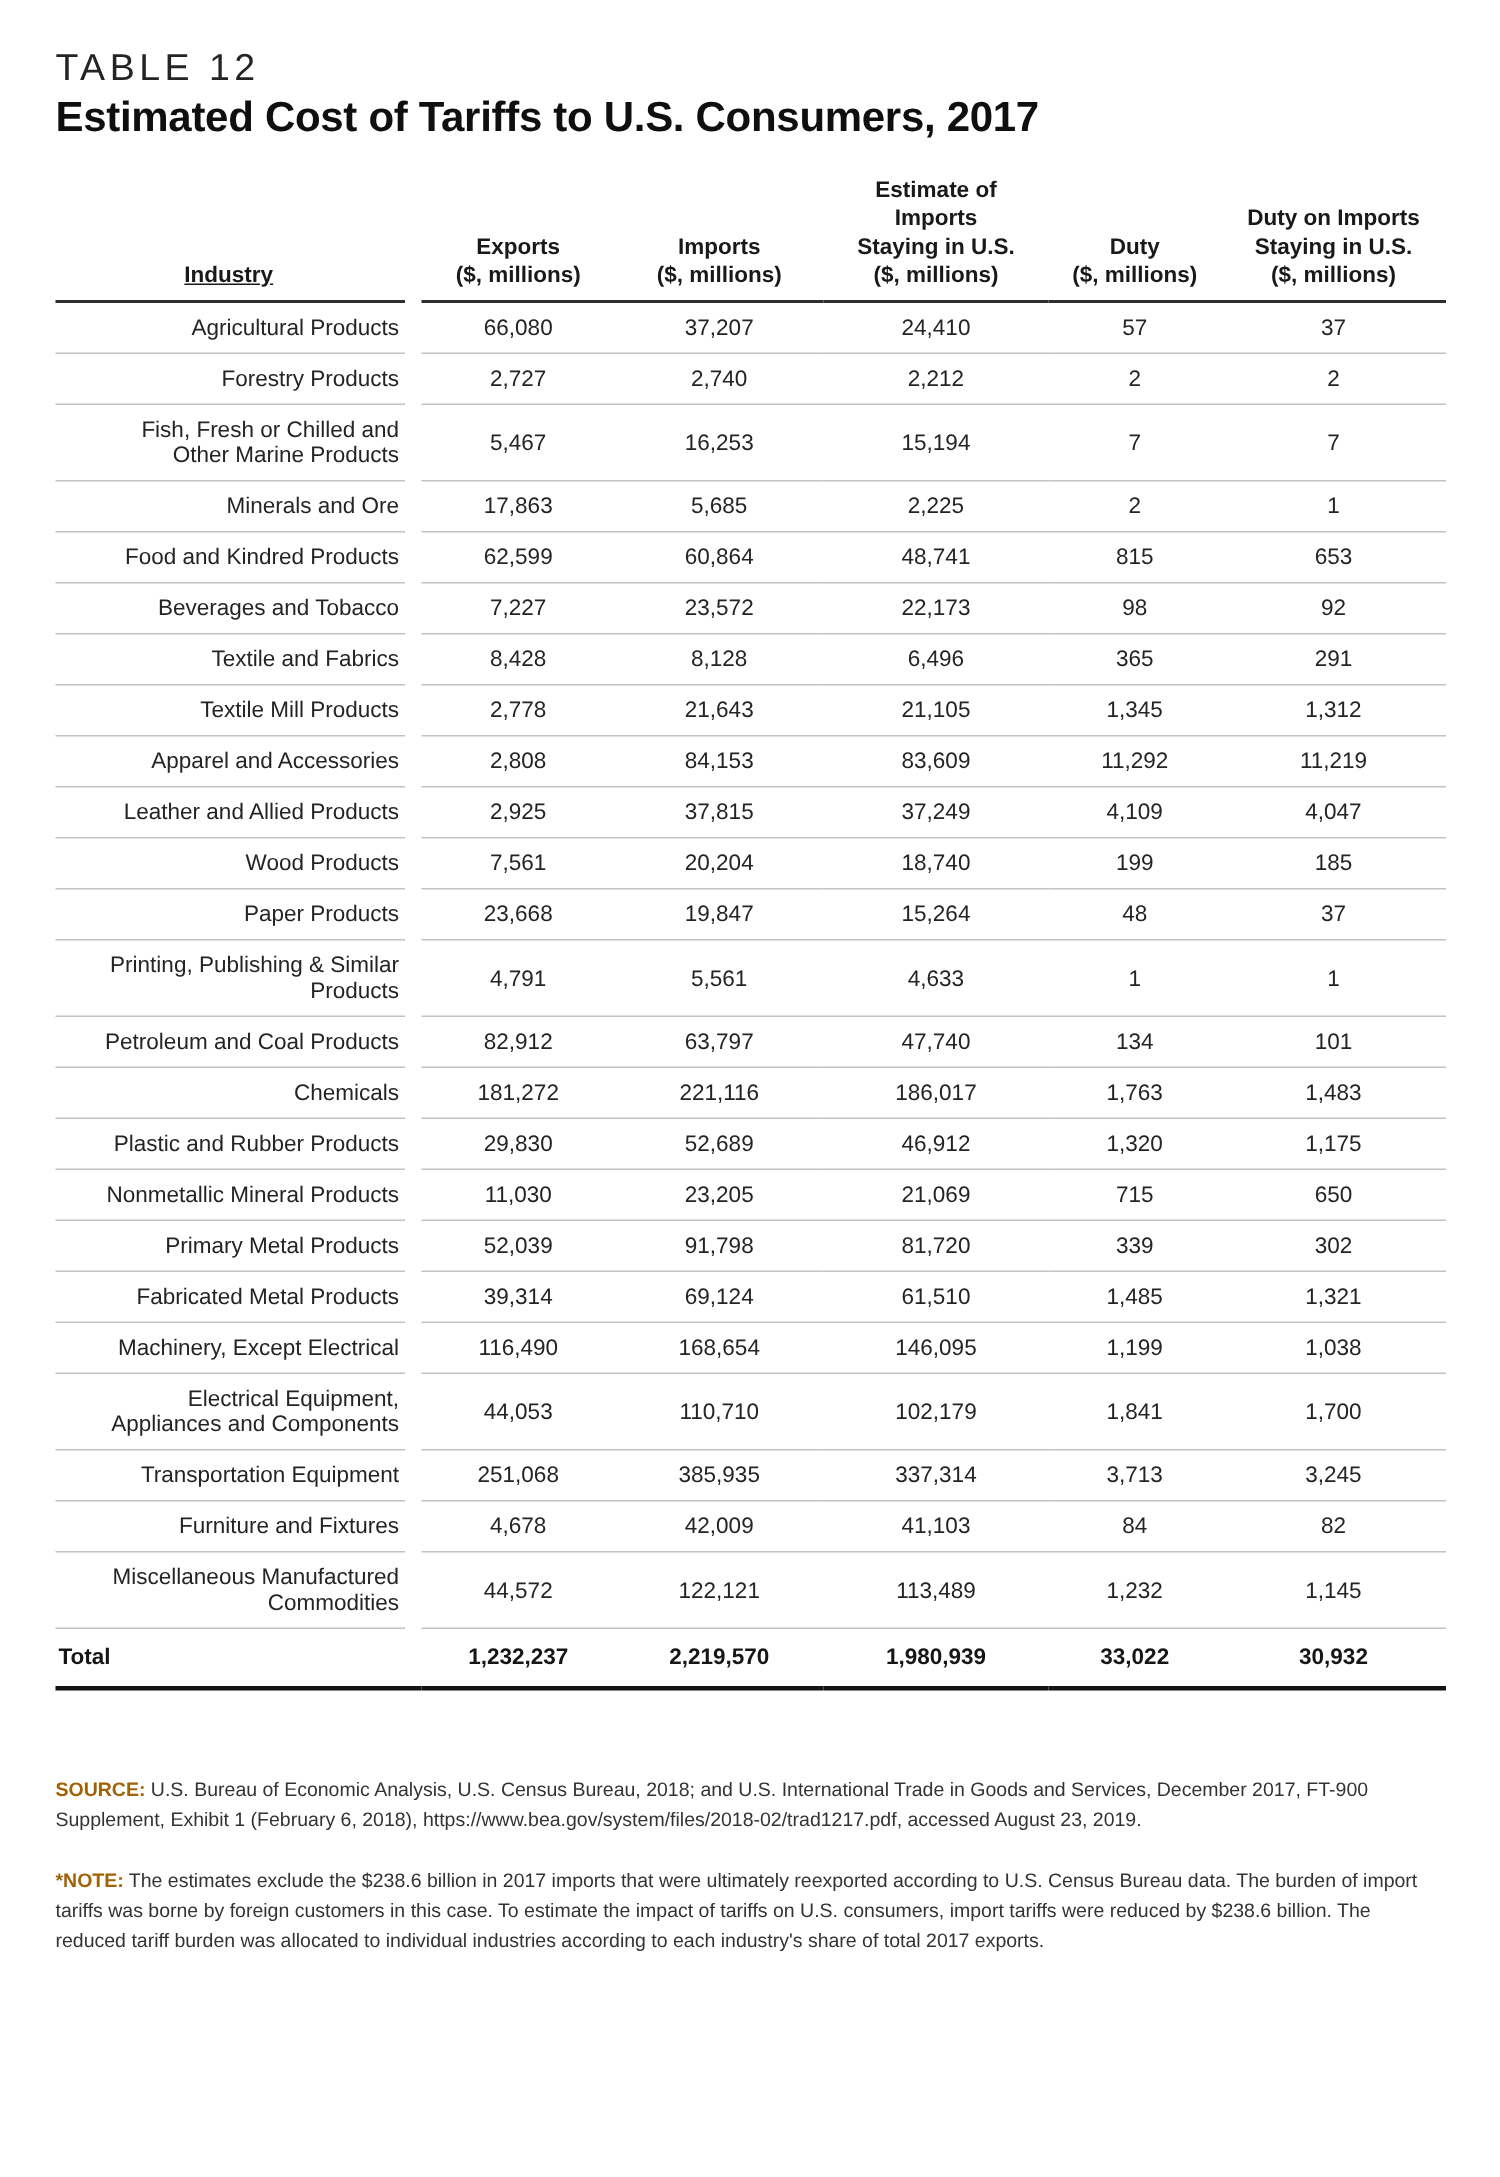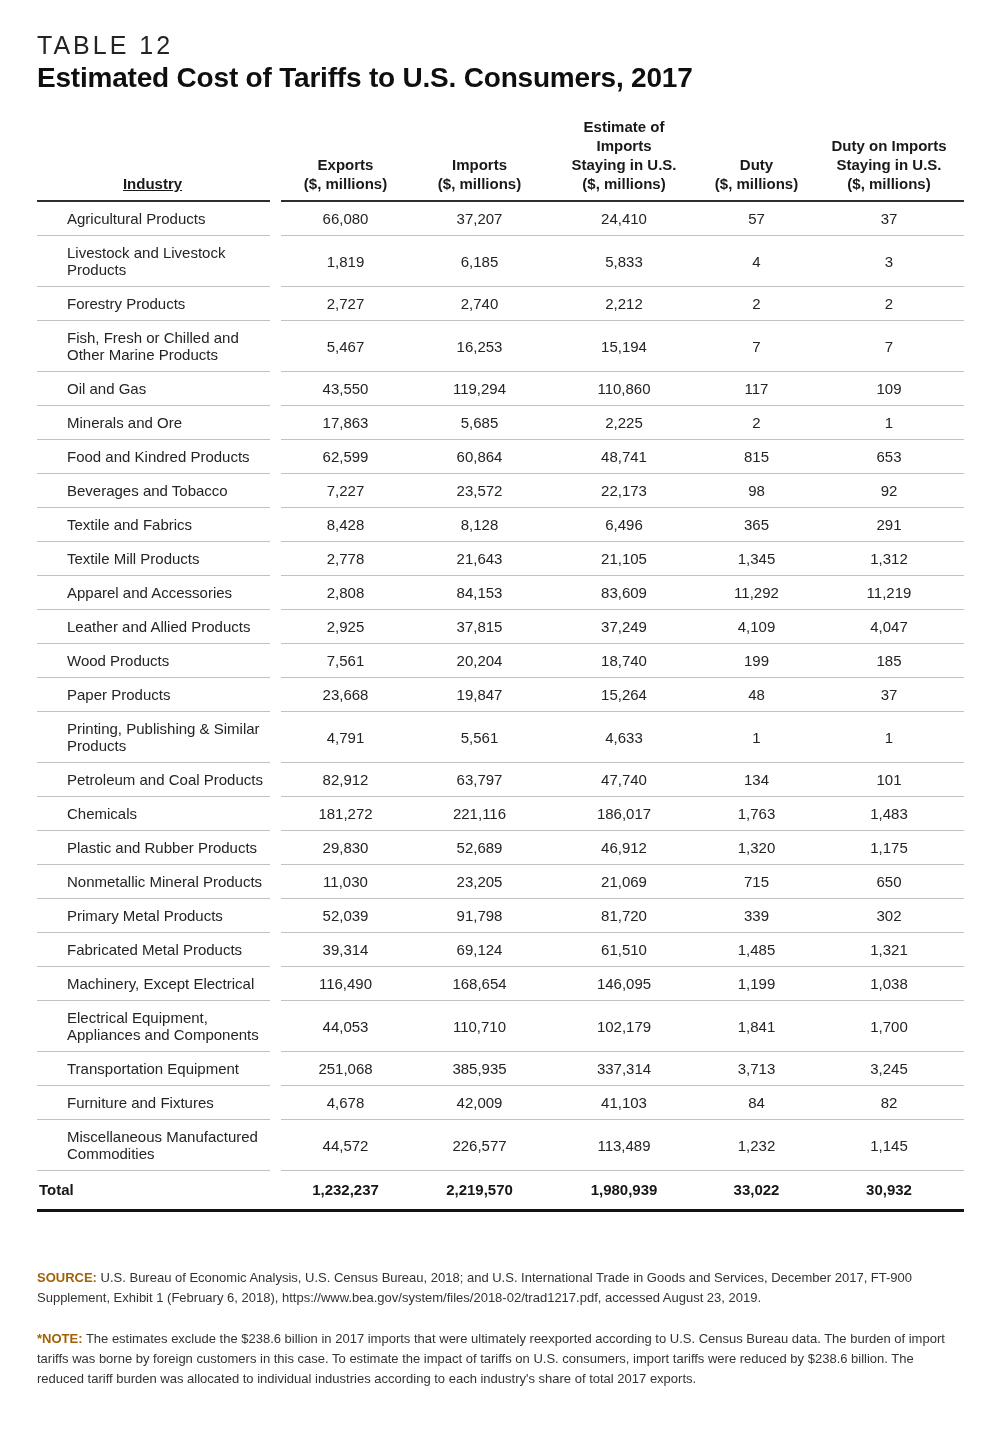--- a/index.html
+++ b/index.html
@@ -61,20 +61,21 @@
   thead th.spacer-head { border-bottom: none; padding: 0; }
 
   tbody td {
     line-height: 17px;
     padding: 8px 2px;
     border-bottom: 1px solid #c2c2c2;
     vertical-align: middle;
     color: #242424;
   }
   tbody td.industry-cell {
+    text-align: right;
     padding: 8px 4px 8px 30px;
   }
   tbody td.num-cell { text-align: center; }
   tbody td.spacer-cell, tfoot td.spacer-cell { border-bottom: none; padding: 0; }
 
   tfoot td {
     font-weight: 700;
     line-height: 17px;
     padding: 10px 2px 11px 2px;
     border-bottom: 3px solid #131313 !important;
@@ -134,56 +135,38 @@
   <tr>
         <td class="industry-cell">Agricultural Products</td>
         <td class="spacer-cell"></td>
         <td class="num-cell">66,080</td>
         <td class="num-cell">37,207</td>
         <td class="num-cell">24,410</td>
         <td class="num-cell">57</td>
         <td class="num-cell">37</td>
       </tr>
       <tr>
-        <td class="industry-cell">Livestock and Livestock Products</td>
-        <td class="spacer-cell"></td>
-        <td class="num-cell">1,819</td>
-        <td class="num-cell">6,185</td>
-        <td class="num-cell">5,833</td>
-        <td class="num-cell">4</td>
-        <td class="num-cell">3</td>
-      </tr>
-      <tr>
         <td class="industry-cell">Forestry Products</td>
         <td class="spacer-cell"></td>
         <td class="num-cell">2,727</td>
         <td class="num-cell">2,740</td>
         <td class="num-cell">2,212</td>
         <td class="num-cell">2</td>
         <td class="num-cell">2</td>
       </tr>
       <tr>
         <td class="industry-cell">Fish, Fresh or Chilled and Other Marine Products</td>
         <td class="spacer-cell"></td>
         <td class="num-cell">5,467</td>
         <td class="num-cell">16,253</td>
         <td class="num-cell">15,194</td>
         <td class="num-cell">7</td>
         <td class="num-cell">7</td>
       </tr>
       <tr>
-        <td class="industry-cell">Oil and Gas</td>
-        <td class="spacer-cell"></td>
-        <td class="num-cell">43,550</td>
-        <td class="num-cell">119,294</td>
-        <td class="num-cell">110,860</td>
-        <td class="num-cell">117</td>
-        <td class="num-cell">109</td>
-      </tr>
-      <tr>
         <td class="industry-cell">Minerals and Ore</td>
         <td class="spacer-cell"></td>
         <td class="num-cell">17,863</td>
         <td class="num-cell">5,685</td>
         <td class="num-cell">2,225</td>
         <td class="num-cell">2</td>
         <td class="num-cell">1</td>
       </tr>
       <tr>
         <td class="industry-cell">Food and Kindred Products</td>
@@ -353,21 +336,21 @@
         <td class="num-cell">4,678</td>
         <td class="num-cell">42,009</td>
         <td class="num-cell">41,103</td>
         <td class="num-cell">84</td>
         <td class="num-cell">82</td>
       </tr>
       <tr>
         <td class="industry-cell">Miscellaneous Manufactured Commodities</td>
         <td class="spacer-cell"></td>
         <td class="num-cell">44,572</td>
-        <td class="num-cell">226,577</td>
+        <td class="num-cell">122,121</td>
         <td class="num-cell">113,489</td>
         <td class="num-cell">1,232</td>
         <td class="num-cell">1,145</td>
       </tr>
     </tbody>
   <tfoot>
     <tr>
       <td class="industry-cell">Total</td>
       <td class="spacer-cell"></td>
       <td class="num-cell">1,232,237</td>

